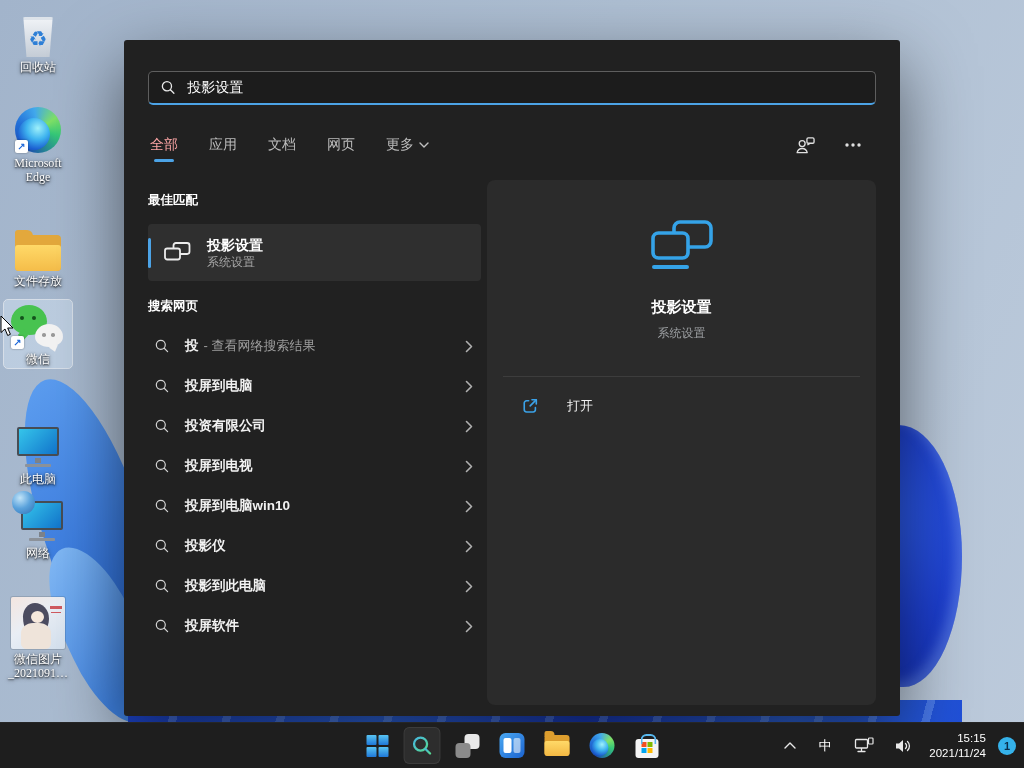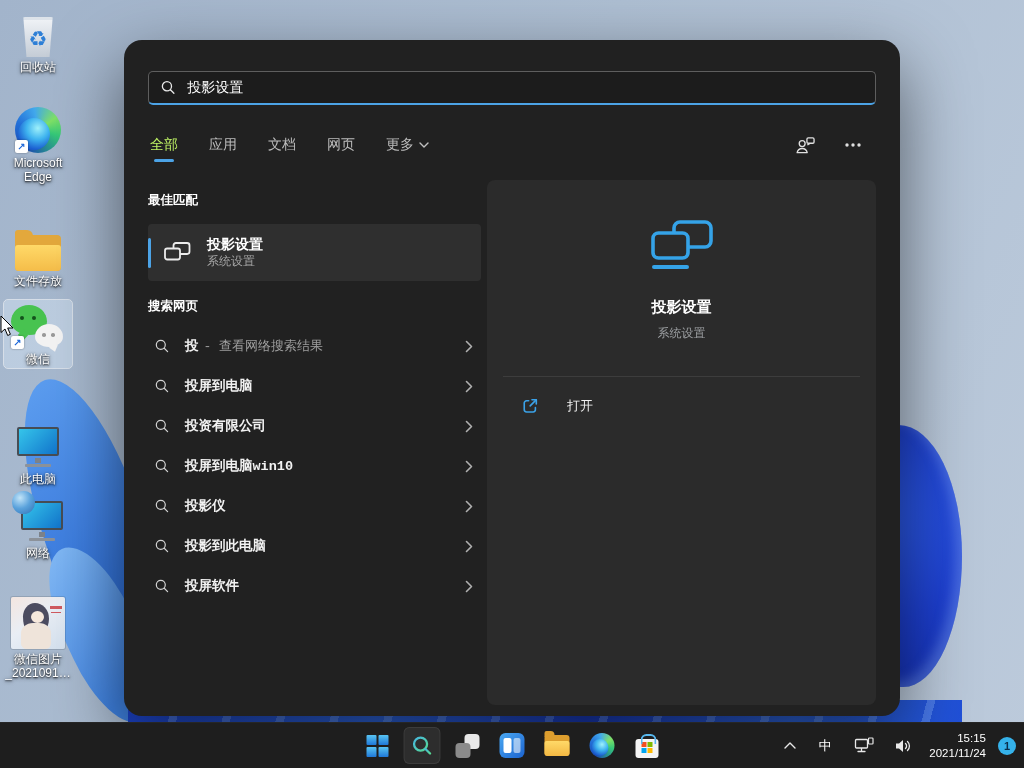--- a/index.html
+++ b/index.html
@@ -23,21 +23,21 @@
               overflow:hidden; }
   .bloom-band::after { content:""; position:absolute; inset:0;
               background:repeating-linear-gradient(105deg,transparent 0 44px,rgba(130,175,255,.38) 44px 52px); }
 
   
   .dicon { position:absolute; left:4px; width:68px; display:flex; flex-direction:column;
            align-items:center; gap:3px; padding:3px 0 2px; border-radius:4px; cursor:default; }
   .dicon.selected { background:rgba(210,225,242,.50); outline:1px solid rgba(255,255,255,.55); }
   .dicon .ic { height:46px; display:flex; align-items:flex-end; justify-content:center; position:relative; }
   .dicon .lbl { font-size:12px; line-height:14px; color:#fff; text-align:center;
-                text-shadow:0 1px 2px rgba(0,0,0,.9),0 1px 4px rgba(0,0,0,.65); }
+                text-shadow:0 1px 2px rgba(0,0,0,.9),0 1px 4px rgba(0,0,0,.65);font-family:Liberation Serif, serif; }
   .sc-arrow { position:absolute; left:0px; bottom:0px; width:13px; height:13px; background:#fff;
               border-radius:2px; display:flex; align-items:center; justify-content:center;
               font-size:10px; font-weight:bold; color:#1a66d8; box-shadow:0 0 2px rgba(0,0,0,.45); }
 
   .bin { width:32px; height:40px; position:relative;
          background:linear-gradient(180deg,#eef1f5,#c4ccd6); border-top:3px solid #dde3ea;
          clip-path:polygon(4% 0,96% 0,86% 100%,14% 100%); display:flex; align-items:center; justify-content:center;
          border-radius:3px; }
   .bin span { color:#2e7fd6; font-size:21px; line-height:1; }
 
@@ -82,31 +82,31 @@
   .thumb .face { position:absolute; left:20px; top:14px; width:13px; height:12px; background:#f6e8dc; border-radius:50%; }
   .thumb .coat { position:absolute; left:10px; top:26px; width:30px; height:26px; background:#efe4da;
       border-radius:40% 40% 20% 20%; }
   .thumb .torii { position:absolute; right:3px; top:9px; width:12px; height:3px; background:#d05a60;
       box-shadow:0 5px 0 -1px #d05a60; }
 
   .cursor { position:absolute; left:0px; top:316px; z-index:60; }
 
   
   .search-panel { position:absolute; left:124px; top:40px; width:776px; height:676px;
-      background:#212121; border-radius:18px; box-shadow:0 26px 70px rgba(0,0,0,.55); z-index:10; color:#e8e8e8;font-family:Liberation Mono, monospace; }
+      background:#212121; border-radius:3px; box-shadow:0 26px 70px rgba(0,0,0,.55); z-index:10; color:#e8e8e8; }
 
   .search-box { position:absolute; left:24px; top:31px; width:728px; height:34px; background:#1c1c1c;
       border:1px solid #5e5e5e; border-bottom:2px solid #4ca3e6; border-radius:5px;
       display:flex; align-items:center; padding:0 11px; gap:11px; }
   .search-box input { background:transparent; border:none; outline:none; color:#fff; font-size:14px; width:100%;
       font-family:inherit; }
 
   .tabs { position:absolute; left:26px; top:96px; display:flex; gap:31px; align-items:flex-start; }
   .tab { font-size:14px; color:#bdbdbd; display:flex; align-items:center; gap:5px; cursor:pointer; padding-bottom:8px; position:relative; }
-  .tab.active { color:#bef264; }
+  .tab.active { color:#fca5a5; }
   .tab.active::after { content:""; position:absolute; left:50%; transform:translateX(-50%); bottom:0;
       width:20px; height:3px; border-radius:2px; background:#4ca3e6; }
   .hdr-icons { position:absolute; right:34px; top:92px; display:flex; gap:22px; align-items:center; }
   .hdr-btn { width:26px; height:26px; display:flex; align-items:center; justify-content:center; }
 
   .sec-hdr { position:absolute; left:24px; font-size:12.5px; font-weight:bold; color:#fff; }
 
   .best-item { position:absolute; left:24px; top:184px; width:333px; height:57px; background:#2f2f2f;
       border-radius:4px; display:flex; align-items:center; padding-left:16px; gap:16px; position:absolute; }
   .best-item::before { content:""; position:absolute; left:0; top:50%; transform:translateY(-50%);
@@ -354,20 +354,32 @@
             <polyline points="1.5,1.5 6.5,6.5 1.5,11.5" fill="none" stroke="#b0b0b0" stroke-width="1.6" stroke-linecap="round" stroke-linejoin="round"></polyline>
           </svg>
         </span>
     </div>
     <div class="srow">
       <svg width="16" height="16" viewBox="0 0 20 20">
           <circle cx="8.5" cy="8.5" r="5.6" fill="none" stroke="#d4d4d4" stroke-width="1.5"></circle>
           <line x1="12.8" y1="12.8" x2="17" y2="17" stroke="#d4d4d4" stroke-width="1.5" stroke-linecap="round"></line>
         </svg>
       <span class="sp">投资有限公司</span>
+      <span class="chv">
+          <svg width="8" height="13" viewBox="0 0 8 13">
+            <polyline points="1.5,1.5 6.5,6.5 1.5,11.5" fill="none" stroke="#b0b0b0" stroke-width="1.6" stroke-linecap="round" stroke-linejoin="round"></polyline>
+          </svg>
+        </span>
+    </div>
+    <div class="srow">
+      <svg width="16" height="16" viewBox="0 0 20 20">
+          <circle cx="8.5" cy="8.5" r="5.6" fill="none" stroke="#d4d4d4" stroke-width="1.5"></circle>
+          <line x1="12.8" y1="12.8" x2="17" y2="17" stroke="#d4d4d4" stroke-width="1.5" stroke-linecap="round"></line>
+        </svg>
+      <span class="sp">投屏到电视</span>
       <span class="chv">
           <svg width="8" height="13" viewBox="0 0 8 13">
             <polyline points="1.5,1.5 6.5,6.5 1.5,11.5" fill="none" stroke="#b0b0b0" stroke-width="1.6" stroke-linecap="round" stroke-linejoin="round"></polyline>
           </svg>
         </span>
     </div>
     <div class="srow">
       <svg width="16" height="16" viewBox="0 0 20 20">
           <circle cx="8.5" cy="8.5" r="5.6" fill="none" stroke="#d4d4d4" stroke-width="1.5"></circle>
           <line x1="12.8" y1="12.8" x2="17" y2="17" stroke="#d4d4d4" stroke-width="1.5" stroke-linecap="round"></line>

